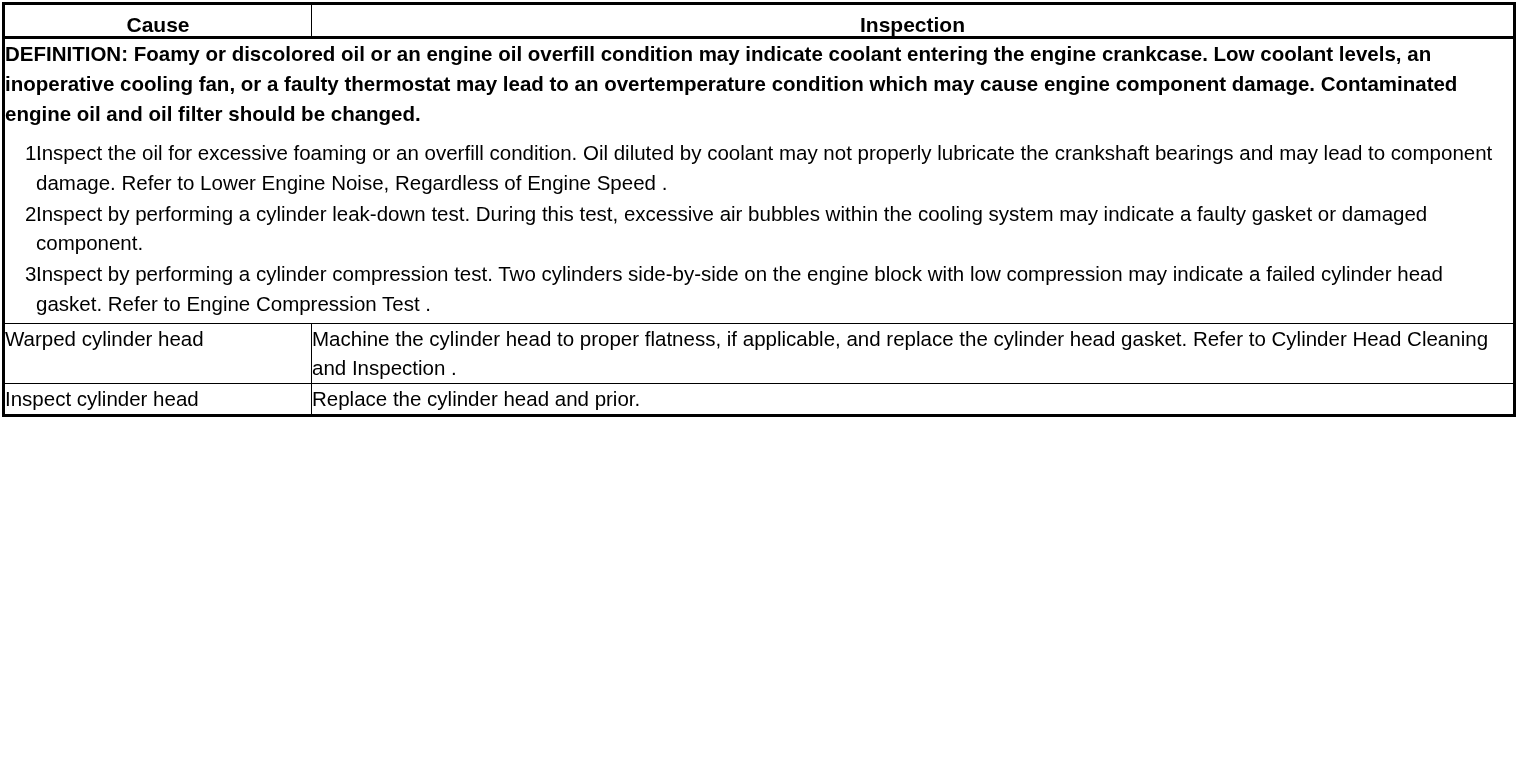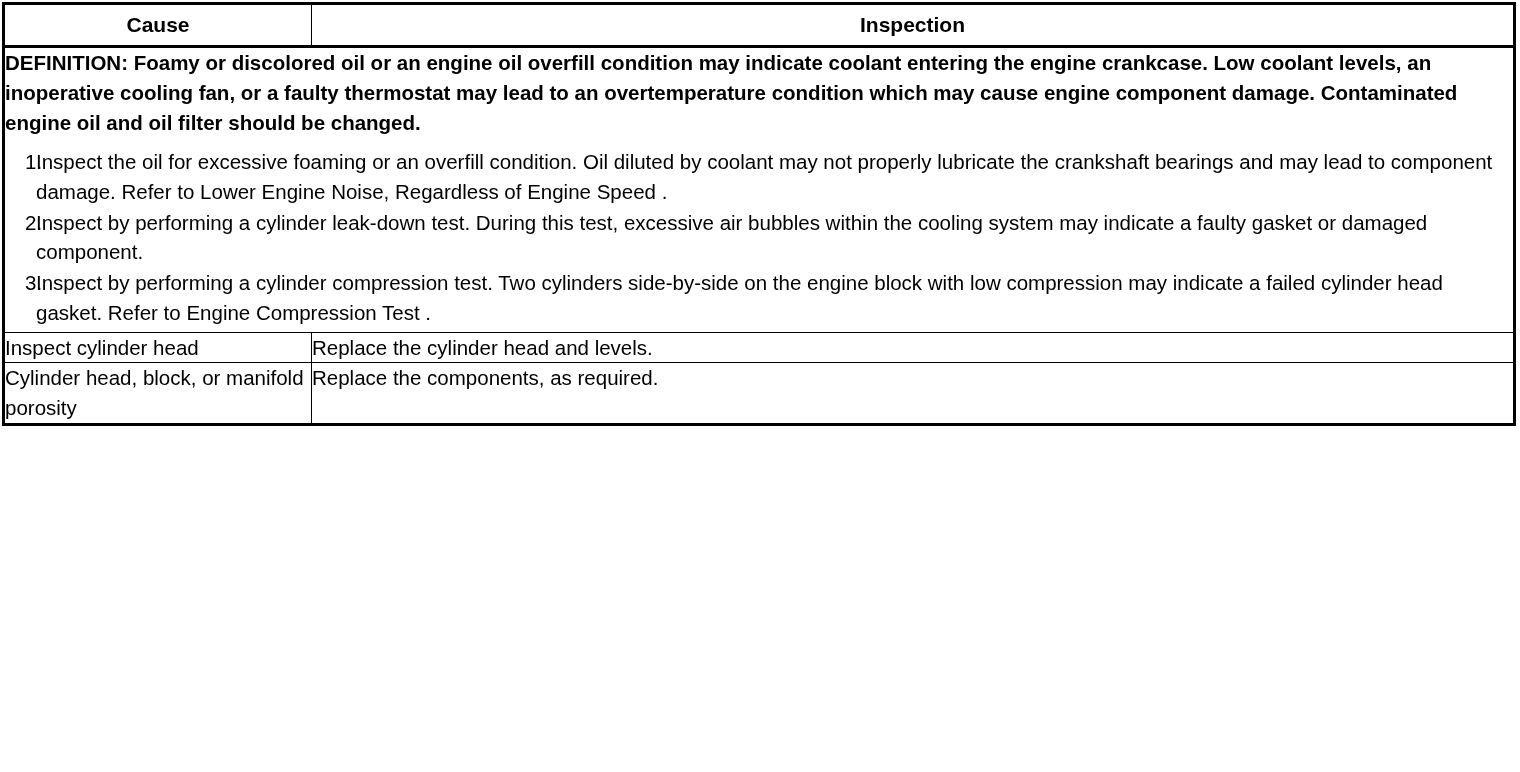--- a/index.html
+++ b/index.html
@@ -33,21 +33,21 @@
   
   col.c-cause { width: 308px; }
   col.c-correction { width: auto; }
 
   
   .hdr-row th {
     border-bottom: 3px solid #000;
     text-align: center;
     font-size: 21px;
     font-weight: bold;
-    padding: 8px 4px 9px 4px;
+    padding: 8px 4px 0 4px;
     line-height: 1.1;
   }
 
   
   .cell {
     font-size: 20.5px;
     line-height: 1.45;
     padding: 5px 7px 6px 7px;
   }
 
@@ -112,21 +112,21 @@
         <p class="def-para">DEFINITION: Foamy or discolored oil or an engine oil overfill condition may indicate coolant entering the engine crankcase. Low coolant levels, an inoperative cooling fan, or a faulty thermostat may lead to an overtemperature condition which may cause engine component damage. Contaminated engine oil and oil filter should be changed.</p>
         <ol class="steps">
           <li>Inspect the oil for excessive foaming or an overfill condition. Oil diluted by coolant may not properly lubricate the crankshaft bearings and may lead to component damage. Refer to Lower Engine Noise, Regardless of Engine Speed .</li>
           <li>Inspect by performing a cylinder leak-down test. During this test, excessive air bubbles within the cooling system may indicate a faulty gasket or damaged component.</li>
           <li>Inspect by performing a cylinder compression test. Two cylinders side-by-side on the engine block with low compression may indicate a failed cylinder head gasket. Refer to Engine Compression Test .</li>
         </ol>
       </td>
     </tr>
 
     <tr class="thin">
-      <td class="cell">Inspect cylinder head</td>
-      <td class="cell">Replace the cylinder head and levels.</td>
+      <td class="cell">Warped cylinder head</td>
+      <td class="cell">Machine the cylinder head to proper flatness, if applicable, and replace the cylinder head gasket. Refer to Cylinder Head Cleaning and Inspection .</td>
     </tr>
     <tr class="thin">
-      <td class="cell">Cylinder head, block, or manifold porosity</td>
-      <td class="cell">Replace the components, as required.</td>
+      <td class="cell">Inspect cylinder head</td>
+      <td class="cell">Replace the cylinder head and prior.</td>
     </tr>
   </tbody>
 </table>
 
 </body></html>

